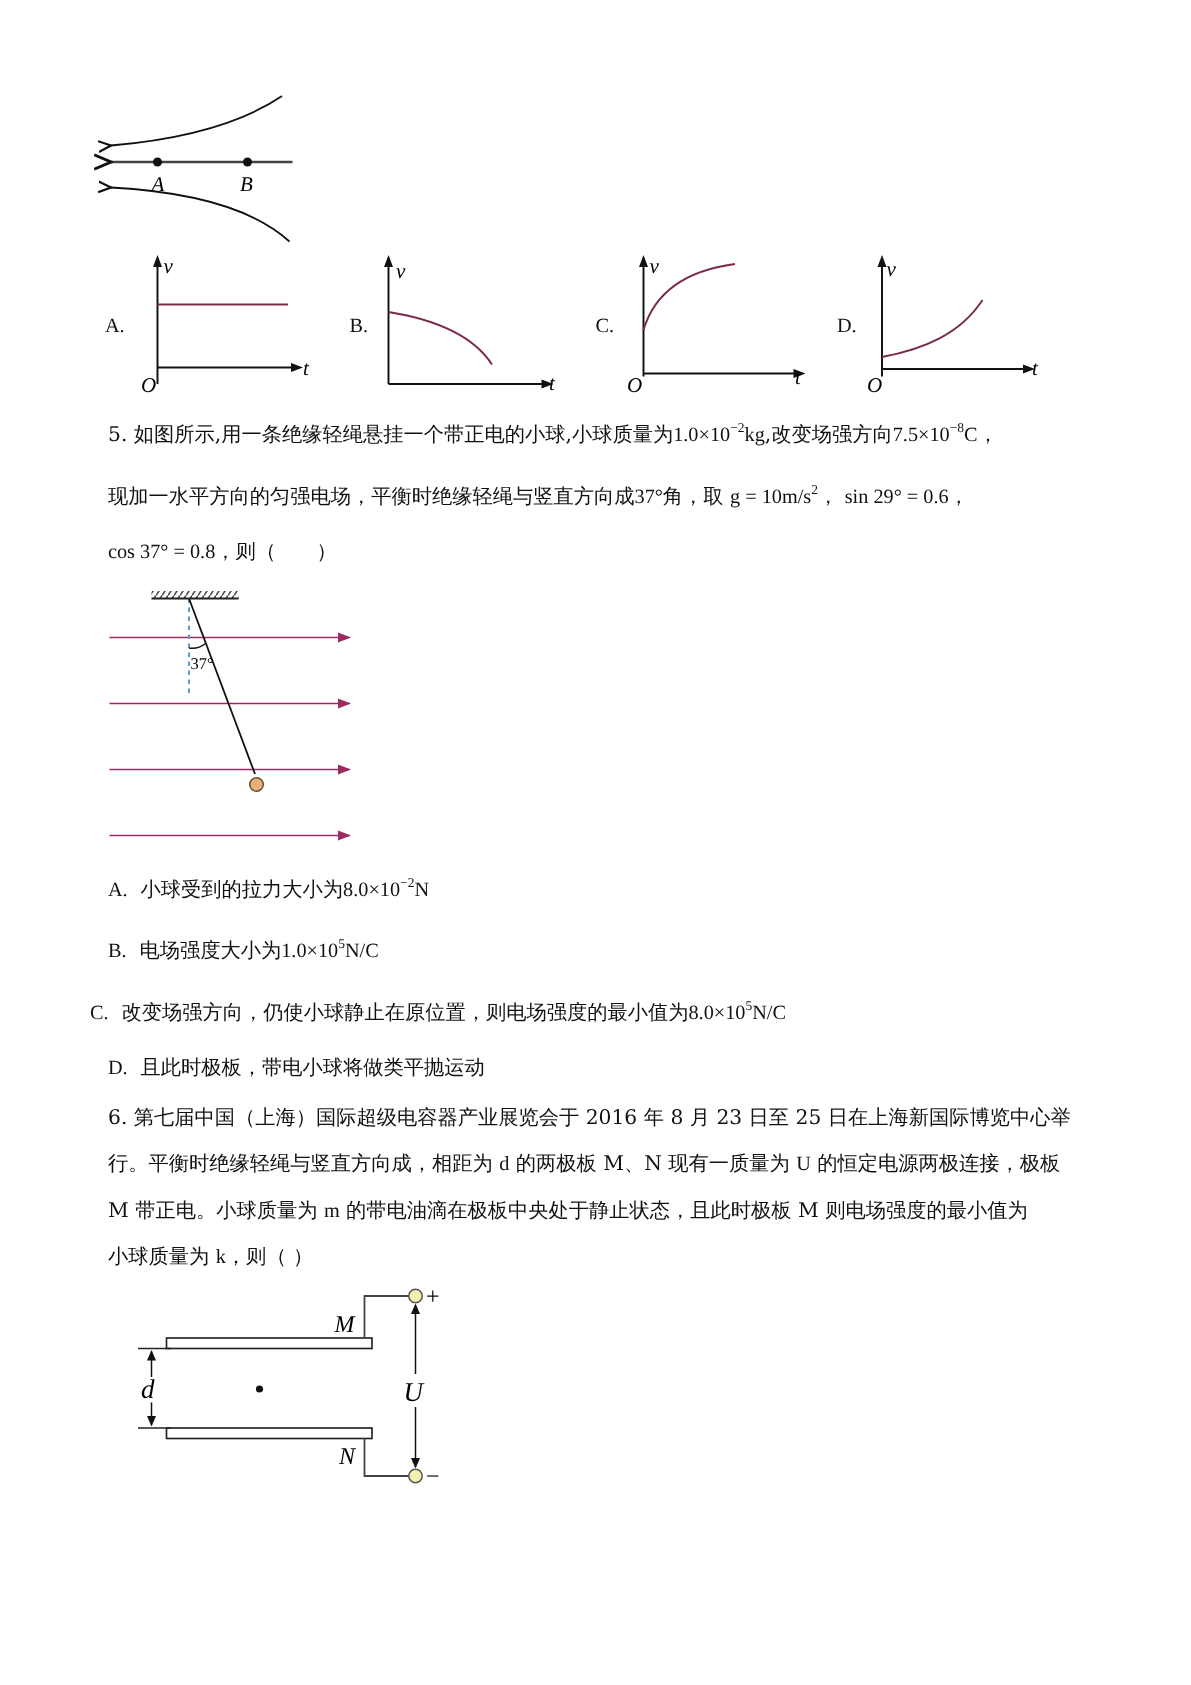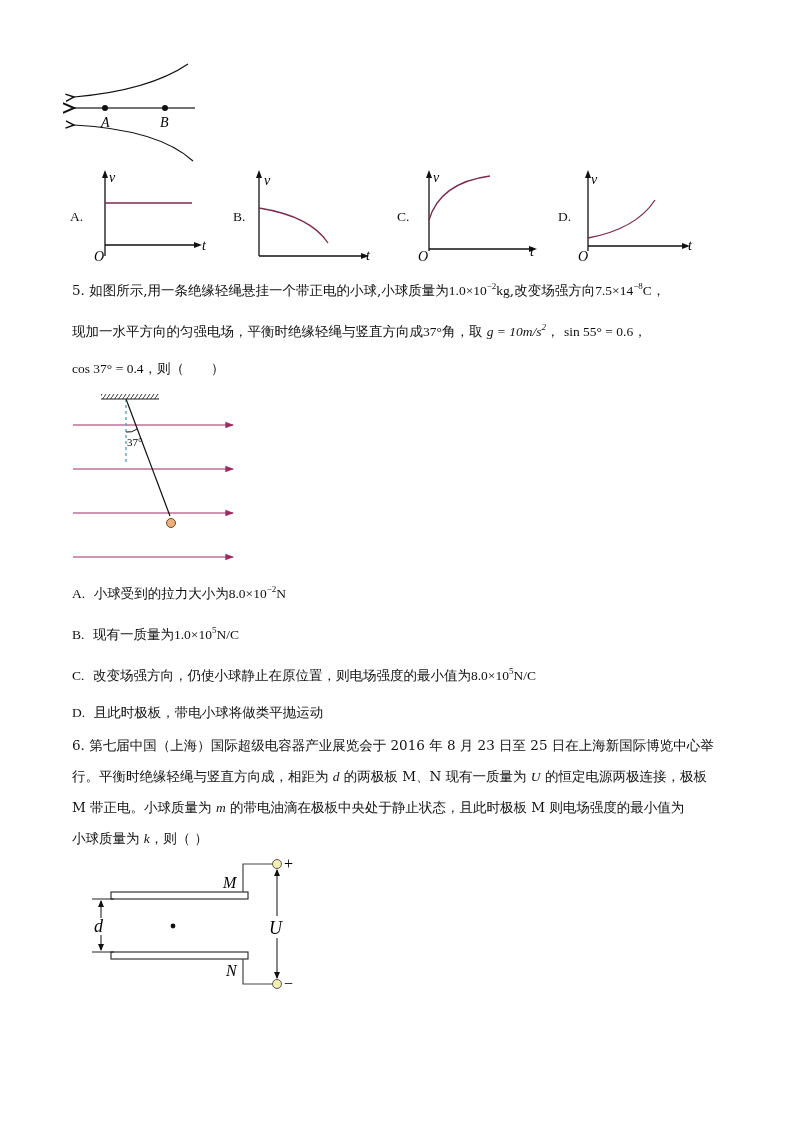--- a/index.html
+++ b/index.html
@@ -1,21 +1,21 @@
 <!DOCTYPE html>
 <html><head>
 <meta charset="utf-8">
 <style>
   html, body { margin: 0; padding: 0; background: #ffffff; }
   body { width: 794px; height: 1123px; position: relative; overflow: hidden;
          font-family: "DejaVu Serif", "Liberation Serif", serif; color: #111; }
   .abs { position: absolute; }
   .txt { font-size: 13.5px; white-space: nowrap; line-height: 18px; }
   .serif { font-family: "Liberation Serif", "DejaVu Serif", serif; }
-  .it { font-style: italic; }
+  .it { }
   sup { font-size: 9px; vertical-align: 6px; line-height: 0; }
   svg text { font-family: "Liberation Serif", "DejaVu Serif", serif; }
 </style>
 </head>
 <body>
 
 <svg class="abs" style="left:60px;top:55px" width="160" height="115" viewBox="0 0 160 115">
   <defs>
     <marker id="arrL" markerWidth="8" markerHeight="8" refX="1" refY="4" orient="auto">
       <path d="M8,1 L1,4 L8,7" fill="none" stroke="#111" stroke-width="1.2"></path>
@@ -72,29 +72,29 @@
   <line x1="13" y1="78" x2="111" y2="78" stroke="#111" stroke-width="1.3"></line>
     <path d="M107,75 L115,78 L107,81 Z" fill="#111"></path>
   <path d="M13,70 C40,65 65,55 80,32" fill="none" stroke="#7a2a4e" stroke-width="1.3"></path>
   <text x="16" y="16" font-size="14" font-style="italic">v</text>
   <text x="113" y="82" font-size="14" font-style="italic">t</text>
   <text x="3" y="93" font-size="14" font-style="italic">O</text>
 </svg>
 
 <div class="abs txt" style="left:72px;top:281px">
   <span>5.</span>
-  <span>如图所示,用一条绝缘轻绳悬挂一个带正电的小球,小球质量为</span><span class="serif"><span>1.0×10</span><sup>−2</sup><span>kg</span></span><span>,改变场强方向</span><span class="serif"><span>7.5×14</span><sup>−8</sup><span>C</span></span><span>，</span>
+  <span>如图所示,用一条绝缘轻绳悬挂一个带正电的小球,小球质量为</span><span class="serif"><span>1.0×10</span><sup>−2</sup><span>kg</span></span><span>,改变场强方向</span><span class="serif"><span>7.5×10</span><sup>−8</sup><span>C</span></span><span>，</span>
 </div>
 <div class="abs txt" style="left:72px;top:322px">
   <span>现加一水平方向的匀强电场，平衡时绝缘轻绳与竖直方向成</span><span class="serif">37°</span><span>角，取</span>
   <span class="serif it"><span>g = 10m/s</span><sup>2</sup></span><span>，</span>
-  <span class="serif">sin 55° = 0.6</span><span>，</span>
+  <span class="serif">sin 29° = 0.6</span><span>，</span>
 </div>
 <div class="abs txt" style="left:72px;top:359px">
-  <span class="serif">cos 37° = 0.4</span><span>，则（　　）</span>
+  <span class="serif">cos 37° = 0.8</span><span>，则（　　）</span>
 </div>
 
 <svg class="abs" style="left:60px;top:385px" width="200" height="185">
   <defs>
     <marker id="arrR" markerWidth="8" markerHeight="8" refX="7" refY="4" orient="auto">
       <path d="M0,1 L8,4 L0,7 Z" fill="#9b2c62"></path>
     </marker>
     <pattern id="hatch" width="4" height="6" patternUnits="userSpaceOnUse">
       <line x1="0" y1="6" x2="4" y2="0" stroke="#333" stroke-width="1"></line>
     </pattern>
@@ -109,23 +109,23 @@
   <line x1="66" y1="14" x2="110" y2="131" stroke="#111" stroke-width="1.2"></line>
   <path d="M66,47 Q72,48 77,44" fill="none" stroke="#111" stroke-width="1"></path>
   <text x="67" y="61" font-size="11">37°</text>
   <circle cx="111" cy="138" r="4.5" fill="#e9b07c" stroke="#6b4a2a" stroke-width="1"></circle>
 </svg>
 
 <div class="abs txt" style="left:72px;top:584px">
   <span class="serif">A.</span>&nbsp;&nbsp;<span>小球受到的拉力大小为</span><span class="serif"><span>8.0×10</span><sup>−2</sup><span>N</span></span>
 </div>
 <div class="abs txt" style="left:72px;top:625px">
-  <span class="serif">B.</span>&nbsp;&nbsp;<span>现有一质量为</span><span class="serif"><span>1.0×10</span><sup>5</sup><span>N/C</span></span>
+  <span class="serif">B.</span>&nbsp;&nbsp;<span>电场强度大小为</span><span class="serif"><span>1.0×10</span><sup>5</sup><span>N/C</span></span>
 </div>
-<div class="abs txt" style="left:72px;top:666px">
+<div class="abs txt" style="left:60px;top:666px">
   <span class="serif">C.</span>&nbsp;&nbsp;<span>改变场强方向，仍使小球静止在原位置，则电场强度的最小值为</span><span class="serif"><span>8.0×10</span><sup>5</sup><span>N/C</span></span>
 </div>
 <div class="abs txt" style="left:72px;top:703px">
   <span class="serif">D.</span>&nbsp;&nbsp;<span>且此时极板，带电小球将做类平抛运动</span>
 </div>
 
 <div class="abs txt" style="left:72px;top:736px">
   <span>6.</span> <span>第七届中国（上海）国际超级电容器产业展览会于 2016 年 8 月 23 日至 25 日在上海新国际博览中心举</span>
 </div>
 <div class="abs txt" style="left:72px;top:767px">

